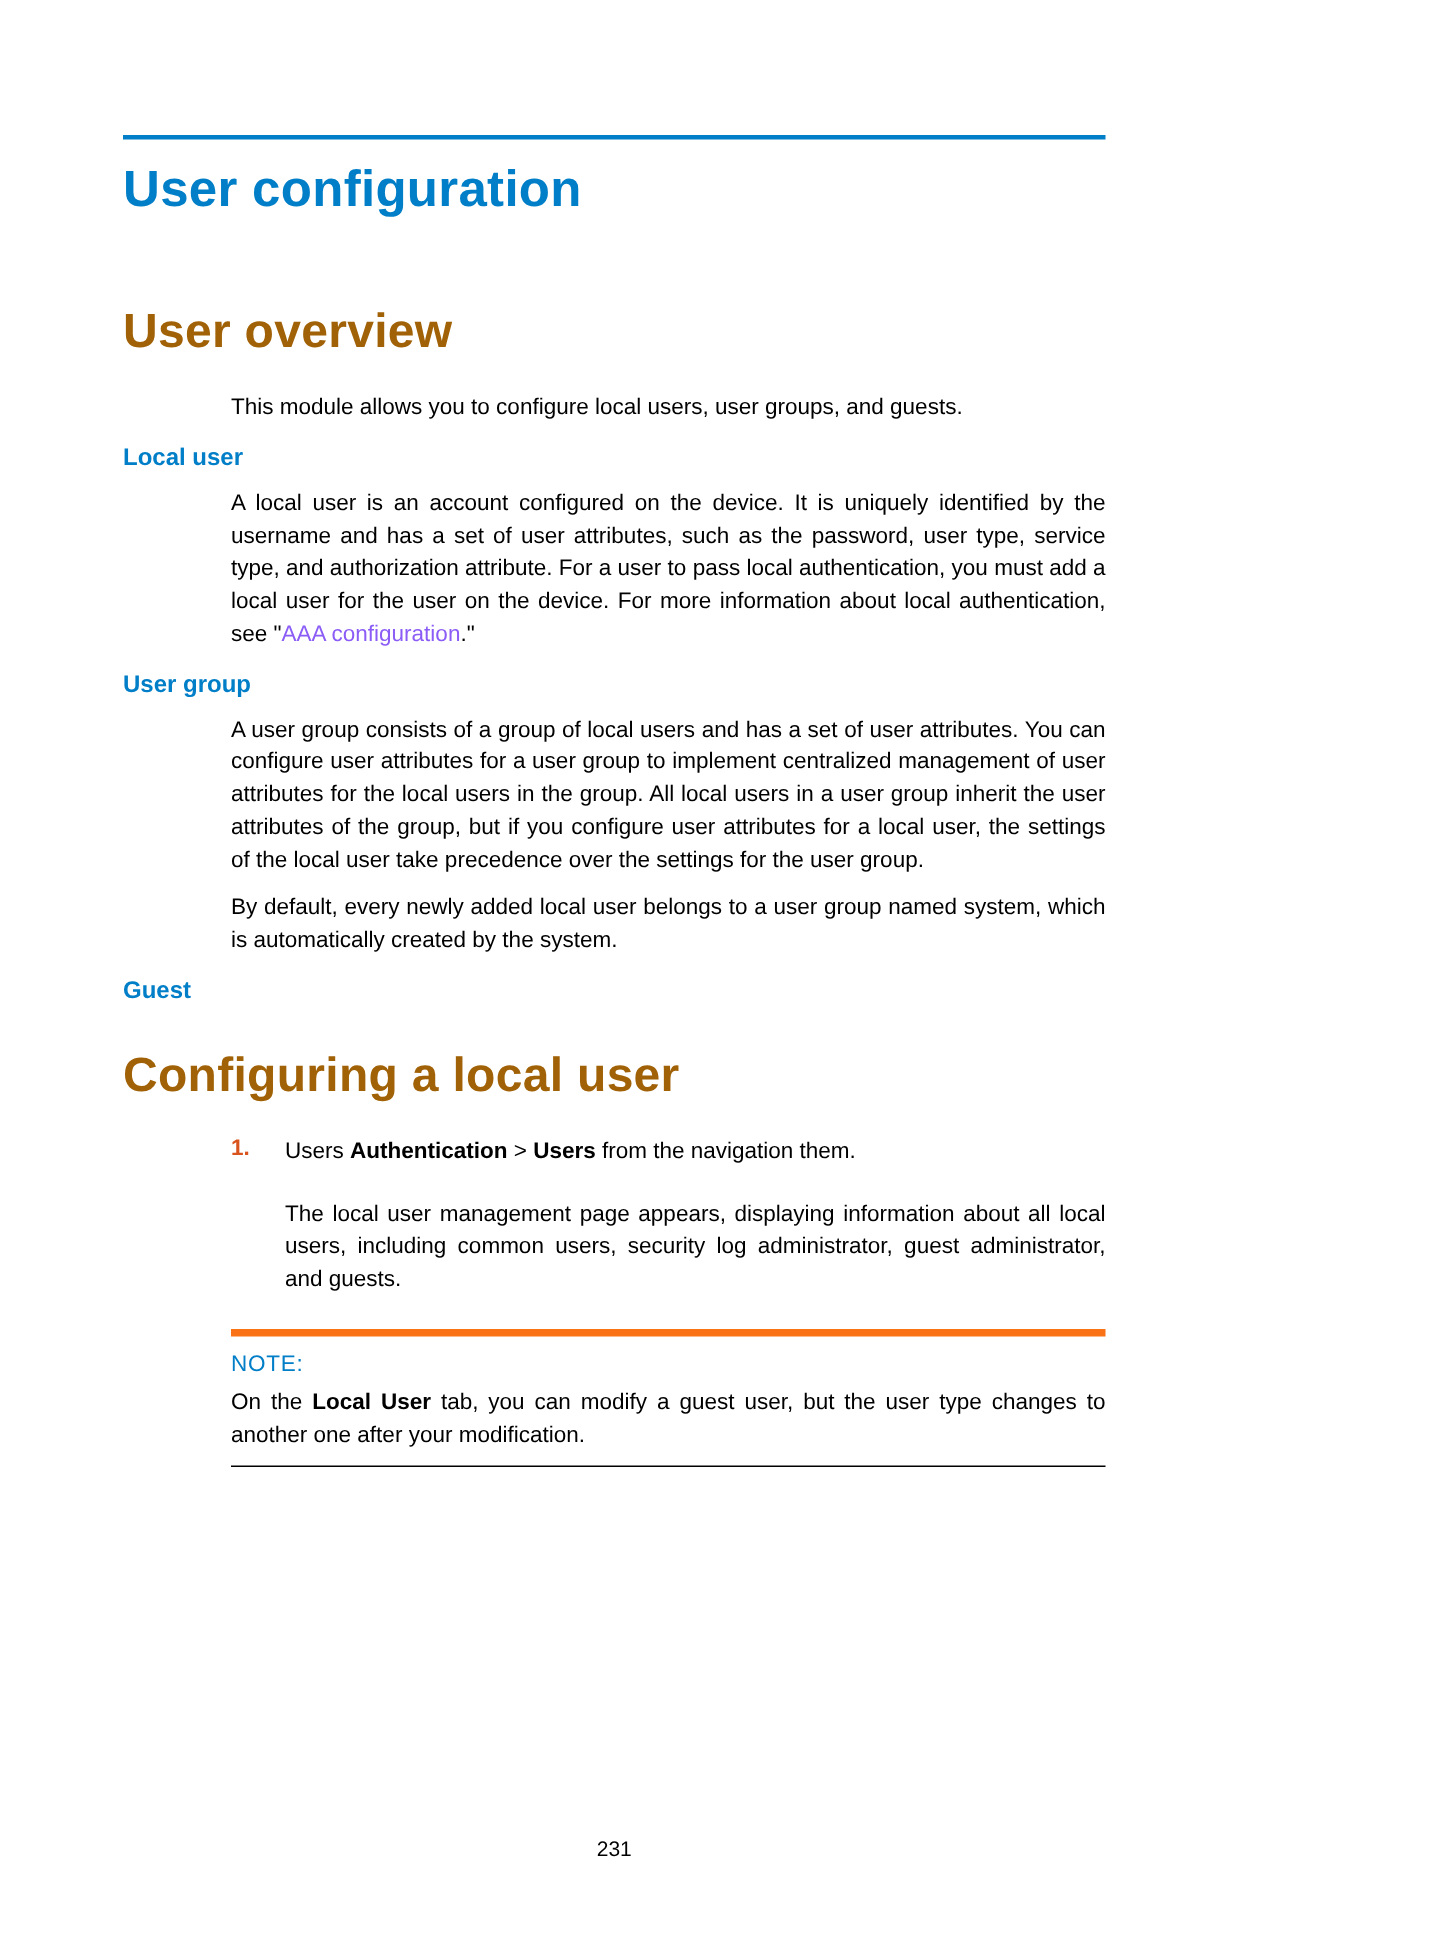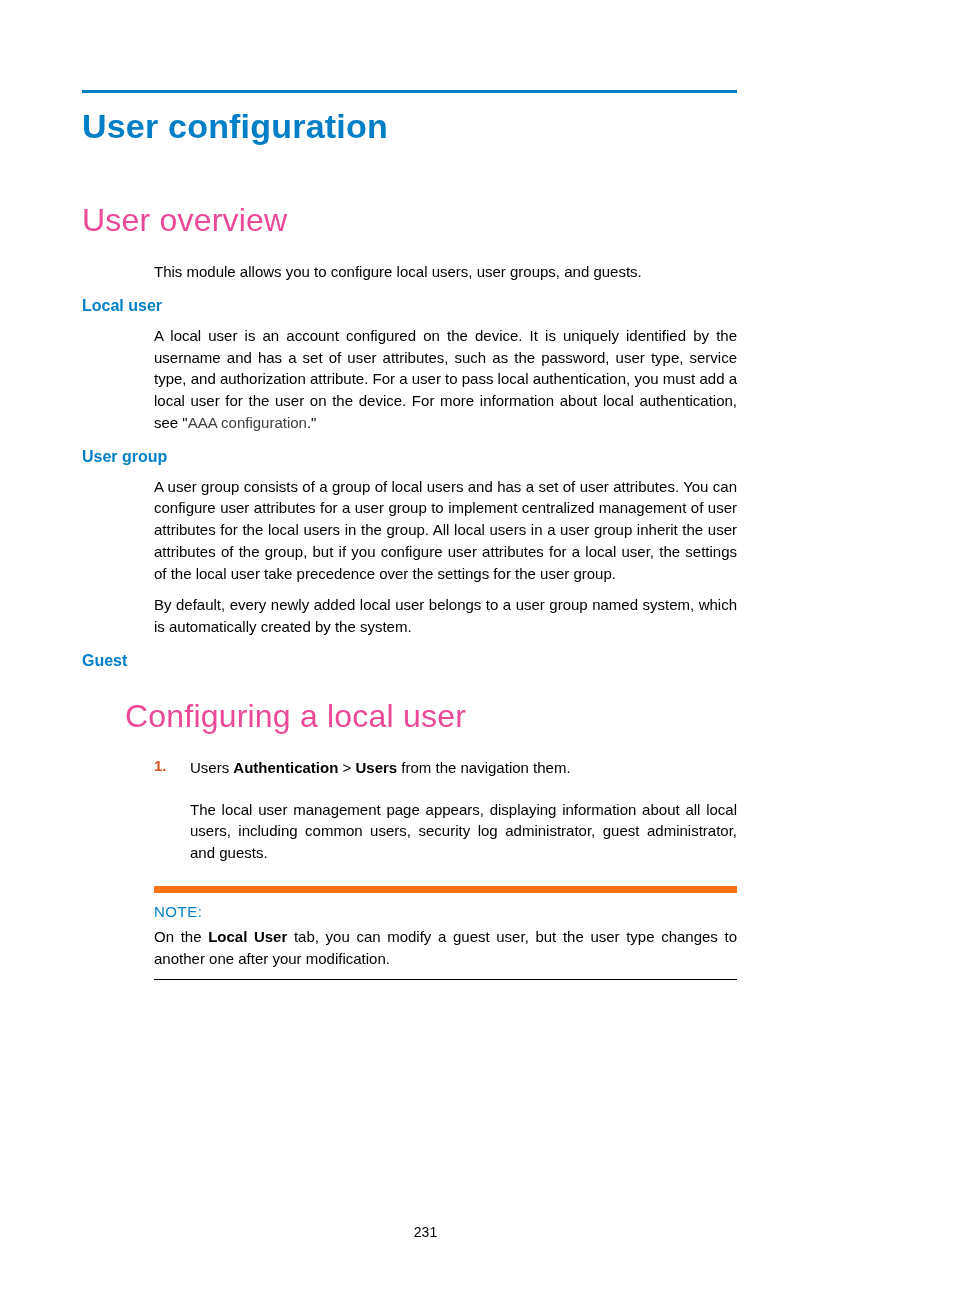--- a/index.html
+++ b/index.html
@@ -23,43 +23,43 @@
     margin-bottom: 14px;
   }
   h1.title {
     color: #007ec7;
     font-weight: 700;
     font-size: 34px;
     margin: 0 0 56px 0;
     letter-spacing: 0.2px;
   }
   h2.section {
-    color: #ec4899;
-    font-weight: 400;
+    color: #a16207;
+    font-weight: 700;
     font-size: 32px;
     margin: 0 0 22px 0;
     letter-spacing: 0.2px;
   }
   h3.subsection {
     color: #007ec7;
     font-weight: 700;
     font-size: 16px;
     margin: 14px 0 10px 0;
   }
   .body-indent {
     margin-left: 72px;
   }
   p {
     font-size: 15px;
     line-height: 1.45;
     margin: 0 0 10px 0;
     text-align: justify;
   }
   a.xref {
-    color: #404040;
+    color: #8b5cf6;
     text-decoration: none;
   }
   ol.steps {
     list-style: none;
     padding: 0;
     margin: 0;
   }
   ol.steps > li {
     position: relative;
     padding-left: 36px;
@@ -79,21 +79,21 @@
   }
   .step-para {
     font-size: 15px;
     line-height: 1.45;
     margin-top: 20px;
     text-align: justify;
   }
   .note-box {
     margin-top: 22px;
     margin-left: 72px;
-    border-top: 7px solid #f97316;
+    border-top: 5px solid #f97316;
     border-bottom: 1px solid #000;
     padding: 10px 0 10px 0;
   }
   .note-label {
     color: #007ec7;
     font-size: 15px;
     letter-spacing: 0.5px;
     margin-bottom: 6px;
   }
   .note-body {
@@ -102,21 +102,20 @@
     text-align: justify;
   }
   .page-number {
     position: absolute;
     bottom: 56px;
     left: 0;
     width: 100%;
     text-align: center;
     font-size: 14px;
     color: #000;
-    padding-left: 16px;
   }
   b { font-weight: 700; }
 </style>
 </head>
 <body>
 
 <div class="page">
 
   <div class="top-rule"></div>
 
@@ -136,21 +135,21 @@
   </div>
 
   <h3 class="subsection">User group</h3>
   <div class="body-indent">
     <p>A user group consists of a group of local users and has a set of user attributes. You can configure user attributes for a user group to implement centralized management of user attributes for the local users in the group. All local users in a user group inherit the user attributes of the group, but if you configure user attributes for a local user, the settings of the local user take precedence over the settings for the user group.</p>
     <p>By default, every newly added local user belongs to a user group named system, which is automatically created by the system.</p>
   </div>
 
   <h3 class="subsection">Guest</h3>
 
-  <h2 class="section" style="margin-top:28px;margin-left:43px;">Configuring a local user</h2>
+  <h2 class="section" style="margin-top:28px;">Configuring a local user</h2>
 
   <div class="body-indent">
     <ol class="steps">
       <li>
         <span class="step-num">1.</span>
         <div class="step-text">
           <span>Users </span><b>Authentication</b><span> &gt; </span><b>Users</b><span> from the navigation them.</span>
         </div>
         <div class="step-para">The local user management page appears, displaying information about all local users, including common users, security log administrator, guest administrator, and guests.</div>
       </li>

